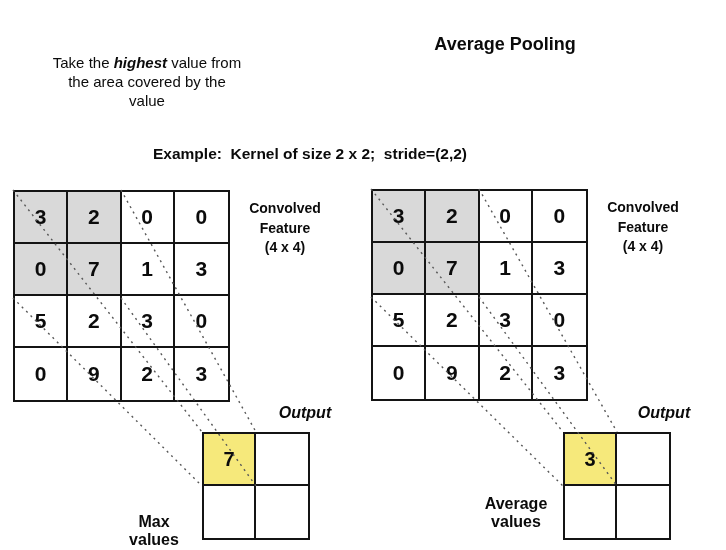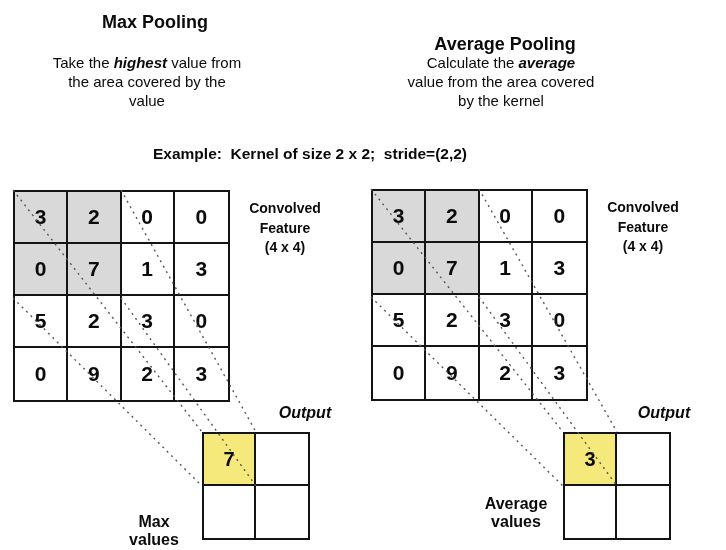--- a/index.html
+++ b/index.html
@@ -49,32 +49,26 @@
   .outgrid .cell.active { background:var(--active,#f6e97b); }
 
   svg.lines { position:absolute; left:0; top:0; pointer-events:none; z-index:5; }
   svg.lines line { stroke:var(--dash,#585858); stroke-width:1.4; stroke-dasharray:2 4.2; }
 </style>
 </head>
 <body>
 
 <div class="canvas">
 
-  <div class="abs center panel-title" style="left:20px; top:12px; width:270px;">Max Pooling</div>
   <div class="abs center panel-title" style="left:370px; top:12px; width:270px;margin-top:22px;">Average Pooling</div>
 
   <div class="abs center panel-desc" style="left:40px; top:53px; width:214px;">
     <span>Take the </span><b>highest</b><span> value from</span><br>
     <span>the area covered by the</span><br>
     <span>value</span>
-  </div>
-  <div class="abs center panel-desc" style="left:390px; top:53px; width:222px;">
-    <span>Calculate the </span><b>average</b><span></span><br>
-    <span>value from the area covered</span><br>
-    <span>by the kernel</span>
   </div>
 
   <div class="abs center example" style="left:110px; top:145px; width:400px;">Example:  Kernel of size 2 x 2;  stride=(2,2)</div>
 
   <div class="abs matrix" style="left:13px; top:190px;">
     <div class="cell hl">3</div>
     <div class="cell hl">2</div>
     <div class="cell">0</div>
     <div class="cell">0</div>
     <div class="cell hl">0</div>

